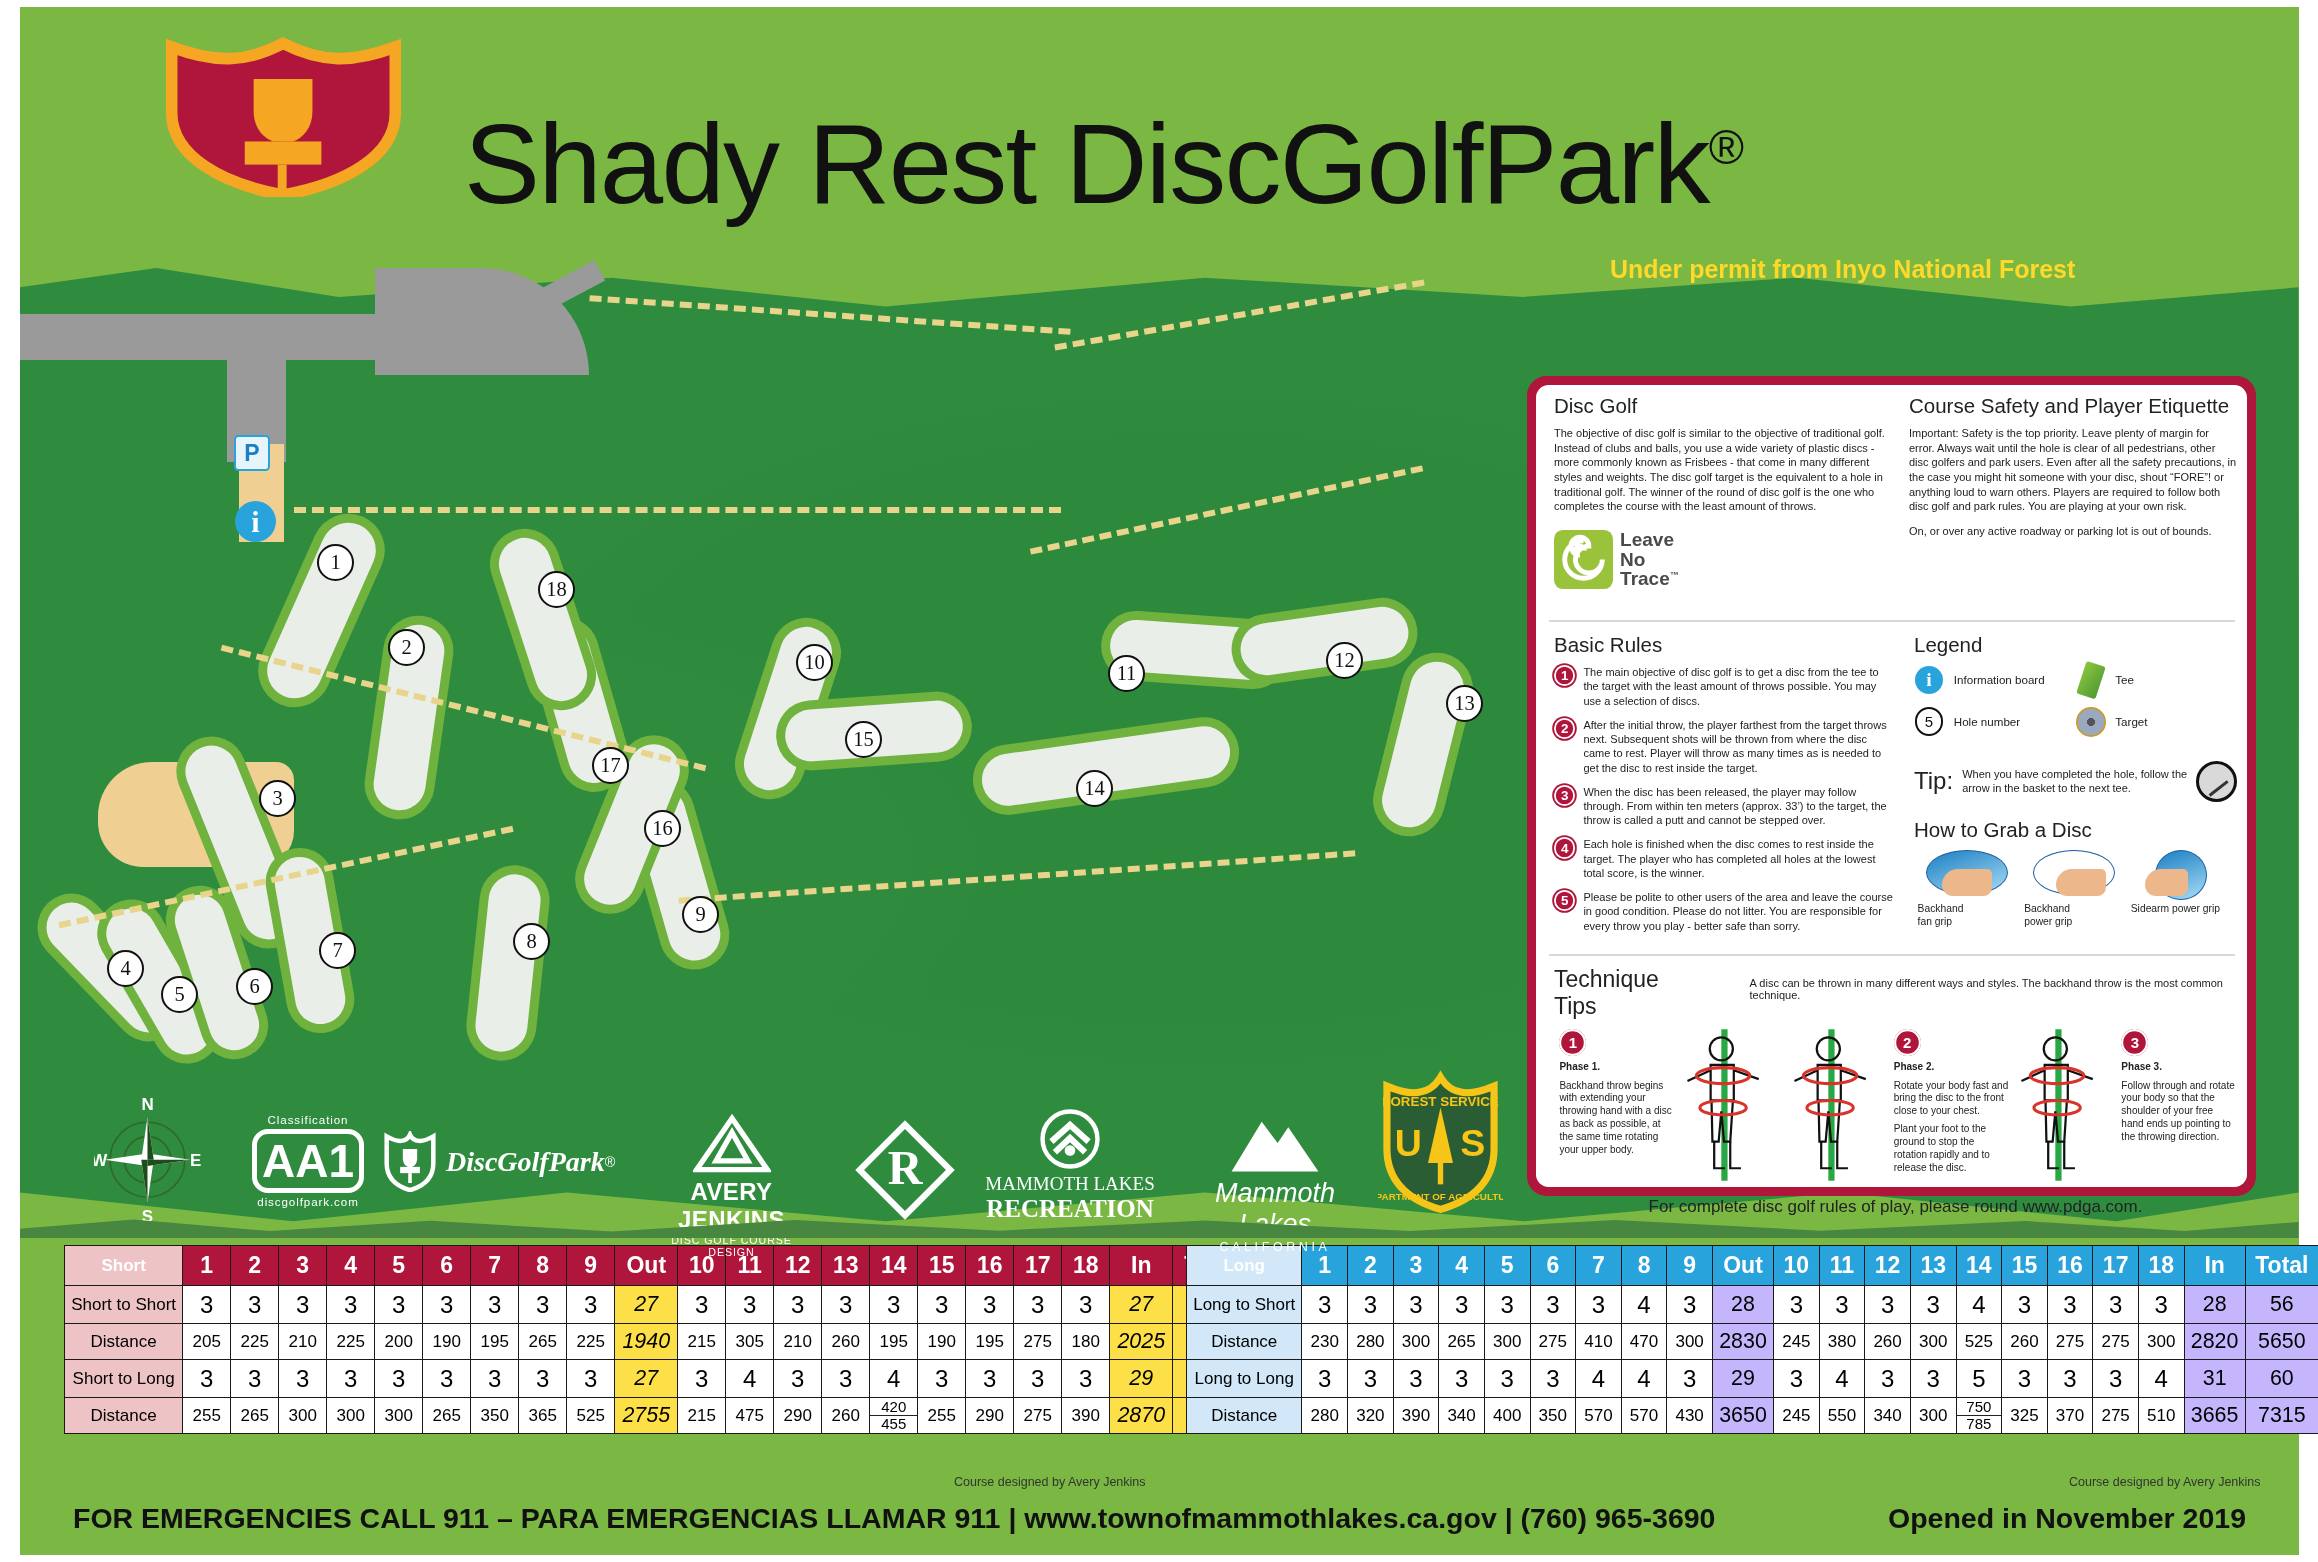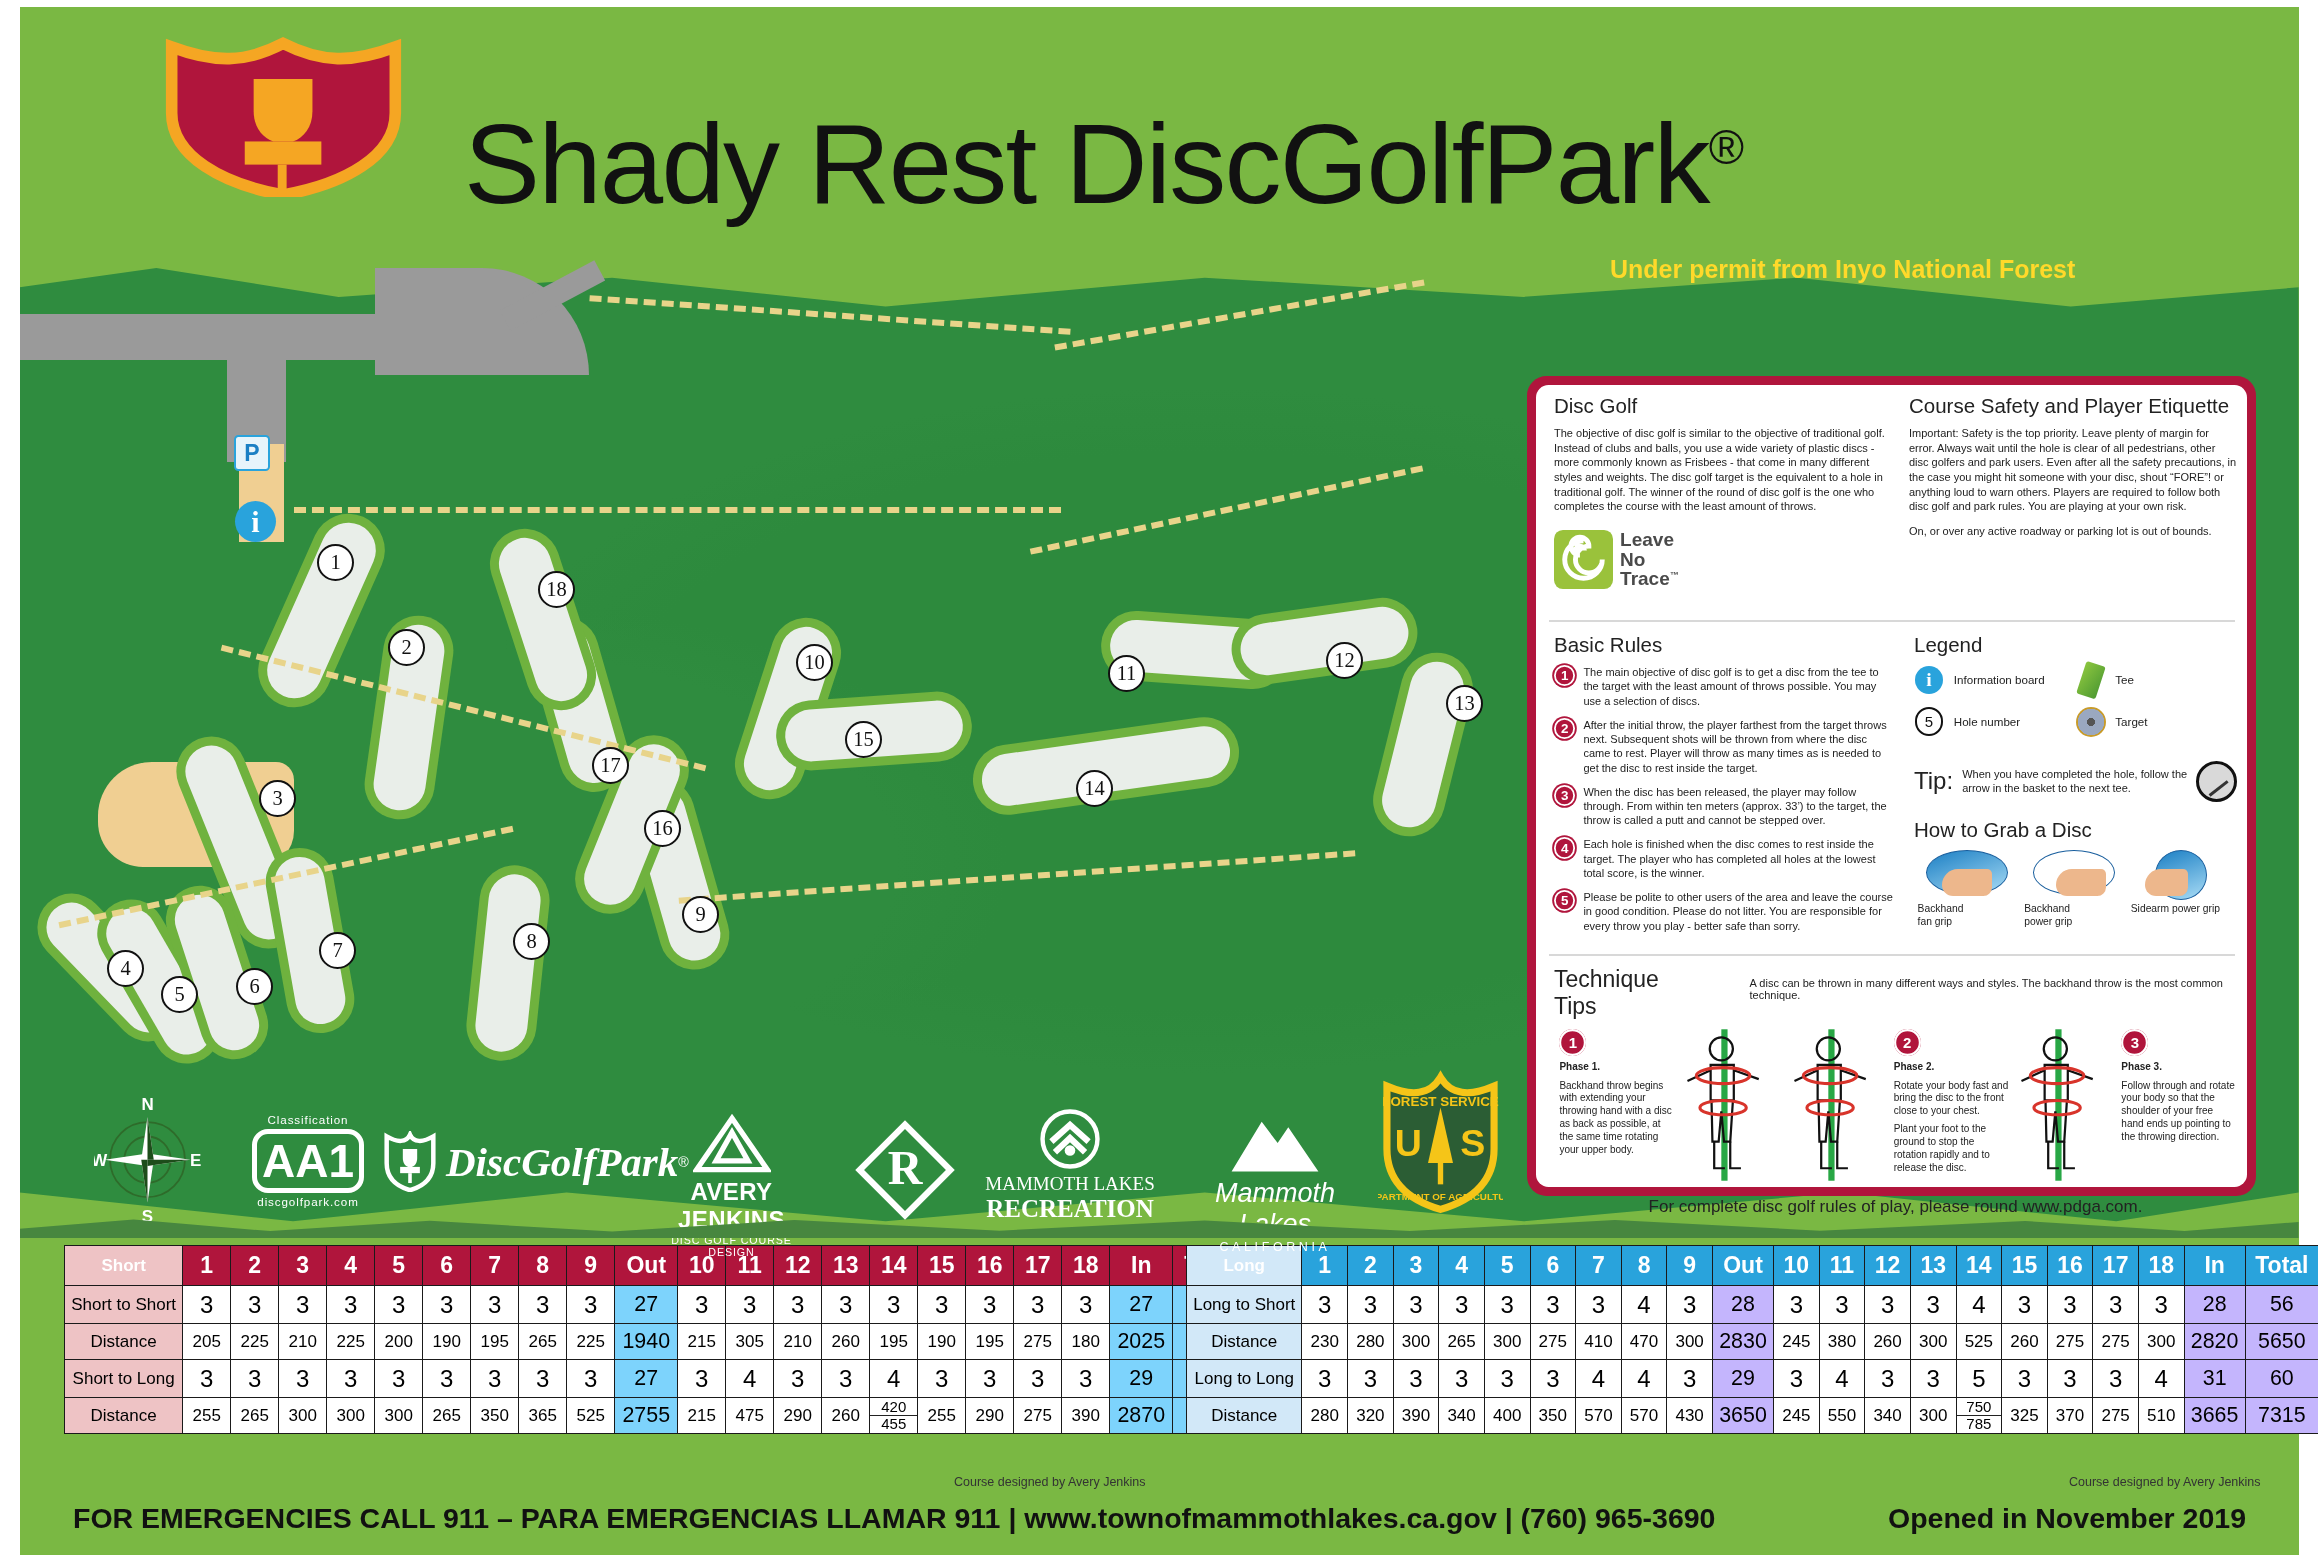--- a/index.html
+++ b/index.html
@@ -72,21 +72,21 @@
   
   table.sc{border-collapse:collapse;position:absolute;font-size:19px;}
   table.sc td,table.sc th{border:1.8px solid #1a1a1a;text-align:center;padding:0;}
   .sc .hd{color:#fff;font-size:23px;height:39px;}
   .sc .lbl{font-size:17px;padding:0 6.2px;white-space:nowrap;}
   .sc .par{background:#fff;font-size:24px;height:37px;}
   .sc .dist{background:#fff;font-size:17px;height:35px;}
   .sc .sum{font-size:21.4px;}
   .sc-short .hd{background:#b0153c;}
   .sc-short .lbl{background:#eec3c5;}
-  .sc-short .sum{background:#7dd3fc;}
+  .sc-short .sum{background:#fde047;font-style:italic;}
   .sc-long .hd{background:#29a3dc;}
   .sc-long .lbl{background:#d2e8f8;}
   .sc-long .sum{background:#c4b5fd;}
   .frac{display:block;font-size:15px;line-height:1.05;}
   .frac .b{border-top:1.8px solid #222;display:block;}
   .credit{position:absolute;font-size:12.5px;color:#333;}
 
   
   .foot-left{position:absolute;left:73px;top:1502px;font-size:28.5px;font-weight:bold;color:#111;white-space:nowrap;}
   .foot-right{position:absolute;right:73px;top:1502px;font-size:28.5px;font-weight:bold;color:#111;white-space:nowrap;}
@@ -633,21 +633,21 @@
     <div class="lg-sub" style="font-size:11.6px;">discgolfpark.com</div>
   </div>
 
   <div class="logo" style="left:383px;top:1131px;display:flex;align-items:center;">
     <svg width="54" height="61" viewBox="0 0 60 68">
       <path d="M4 6 C16 13 26 13 30 4 C34 13 44 13 56 6 L56 36 C56 54 44 62 30 66 C16 62 4 54 4 36 Z" fill="none" stroke="#fff" stroke-width="5"></path>
       <path d="M22 20 h16 v10 c0 6 -3 9 -6 10 h-4 c-3 -1 -6 -4 -6 -10 Z" fill="#fff"></path>
       <rect x="19" y="40" width="22" height="7" fill="#fff"></rect>
         <rect x="28" y="47" width="4" height="11" fill="#fff"></rect>
     </svg>
-    <span style="font-size:41px;font-weight:bold;font-style:italic;font-family:'Liberation Serif',serif;margin-left:9px;">DiscGolfPark</span>
+    <span style="font-size:28px;font-weight:bold;font-style:italic;font-family:'Liberation Serif',serif;margin-left:9px;">DiscGolfPark</span>
       <span style="font-size:14.3px;vertical-align:super;">®</span>
   </div>
 
   <div class="logo" style="left:651px;top:1113px;width:161px;">
     <svg width="78" height="62" viewBox="0 0 88 70">
       <path d="M44 6 L84 64 H4 Z" fill="none" stroke="#fff" stroke-width="6"></path>
       <path d="M44 22 L62 54 H26 Z" fill="none" stroke="#fff" stroke-width="6"></path>
     </svg>
     <div style="font-size:24px;font-weight:bold;letter-spacing:0.4px;">AVERY JENKINS</div>
     <div class="lg-sub" style="font-size:10.7px;">DISC GOLF COURSE DESIGN</div>

